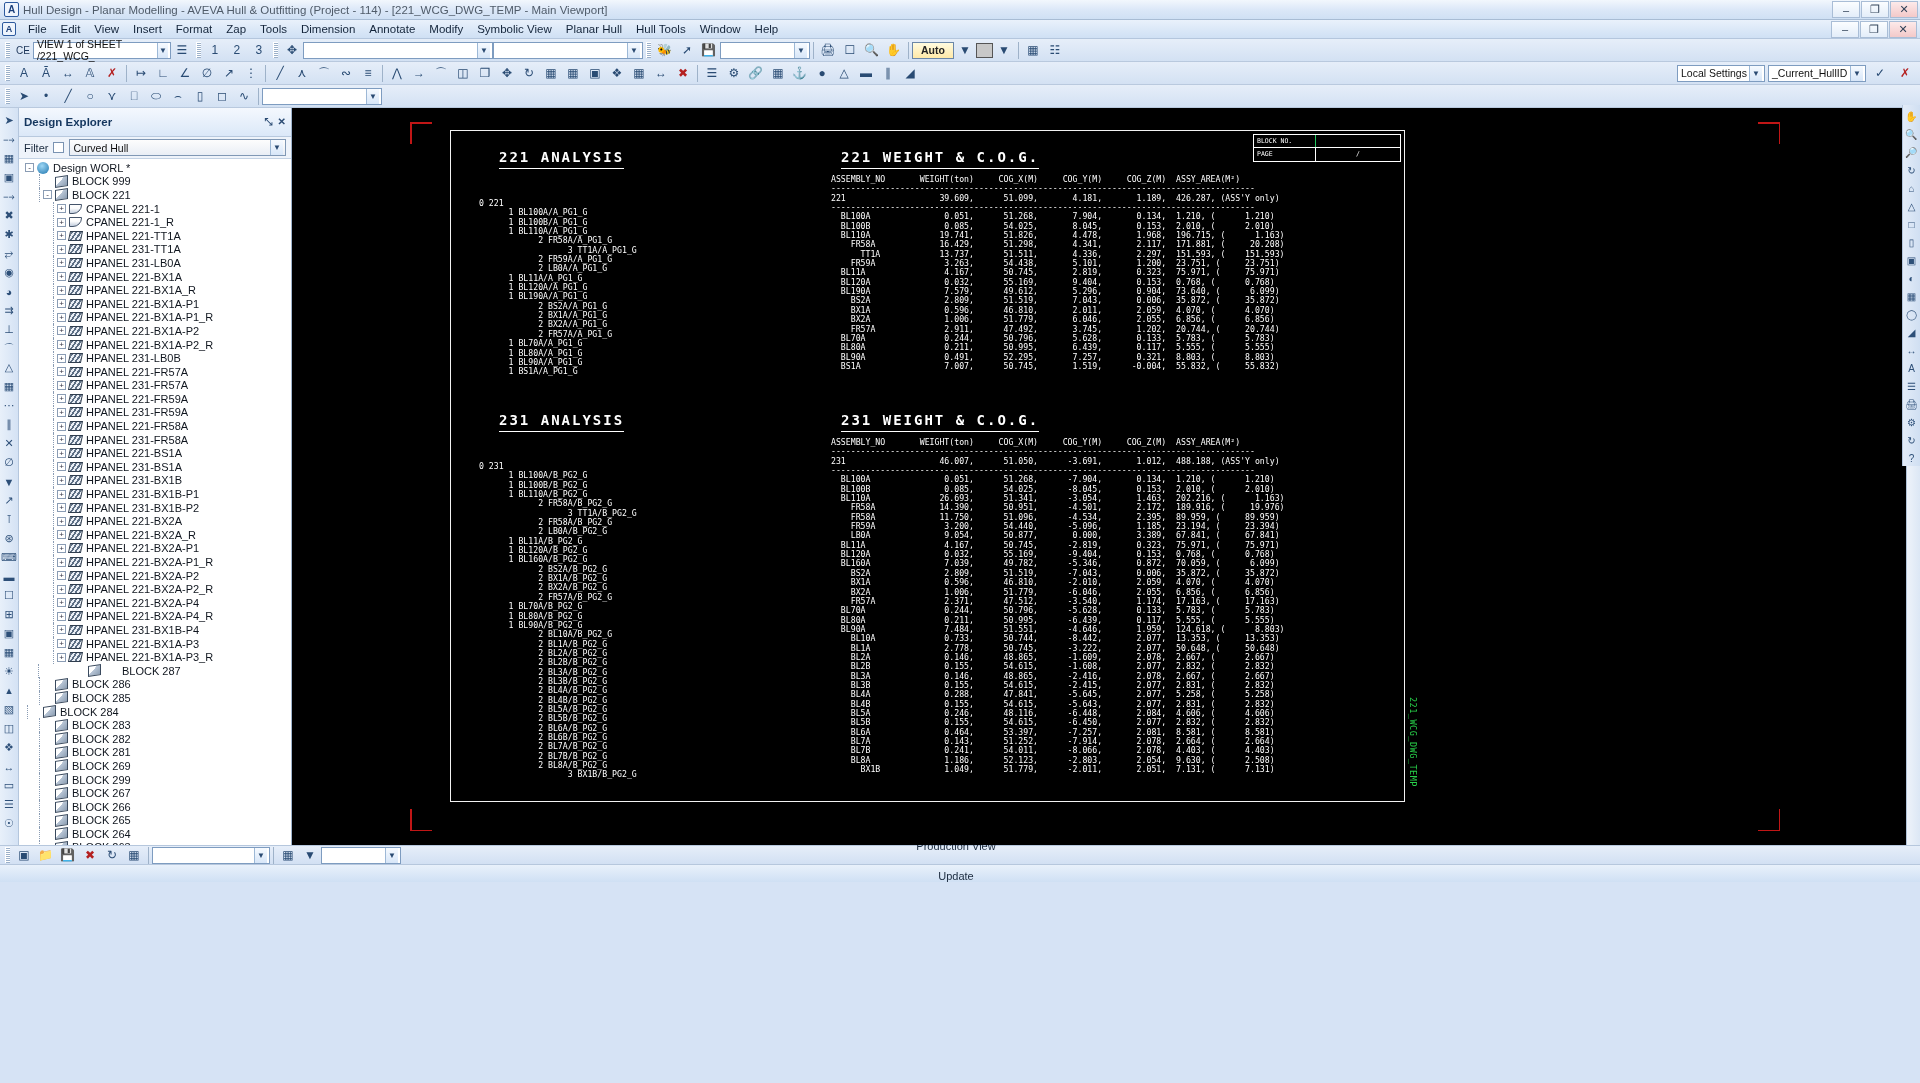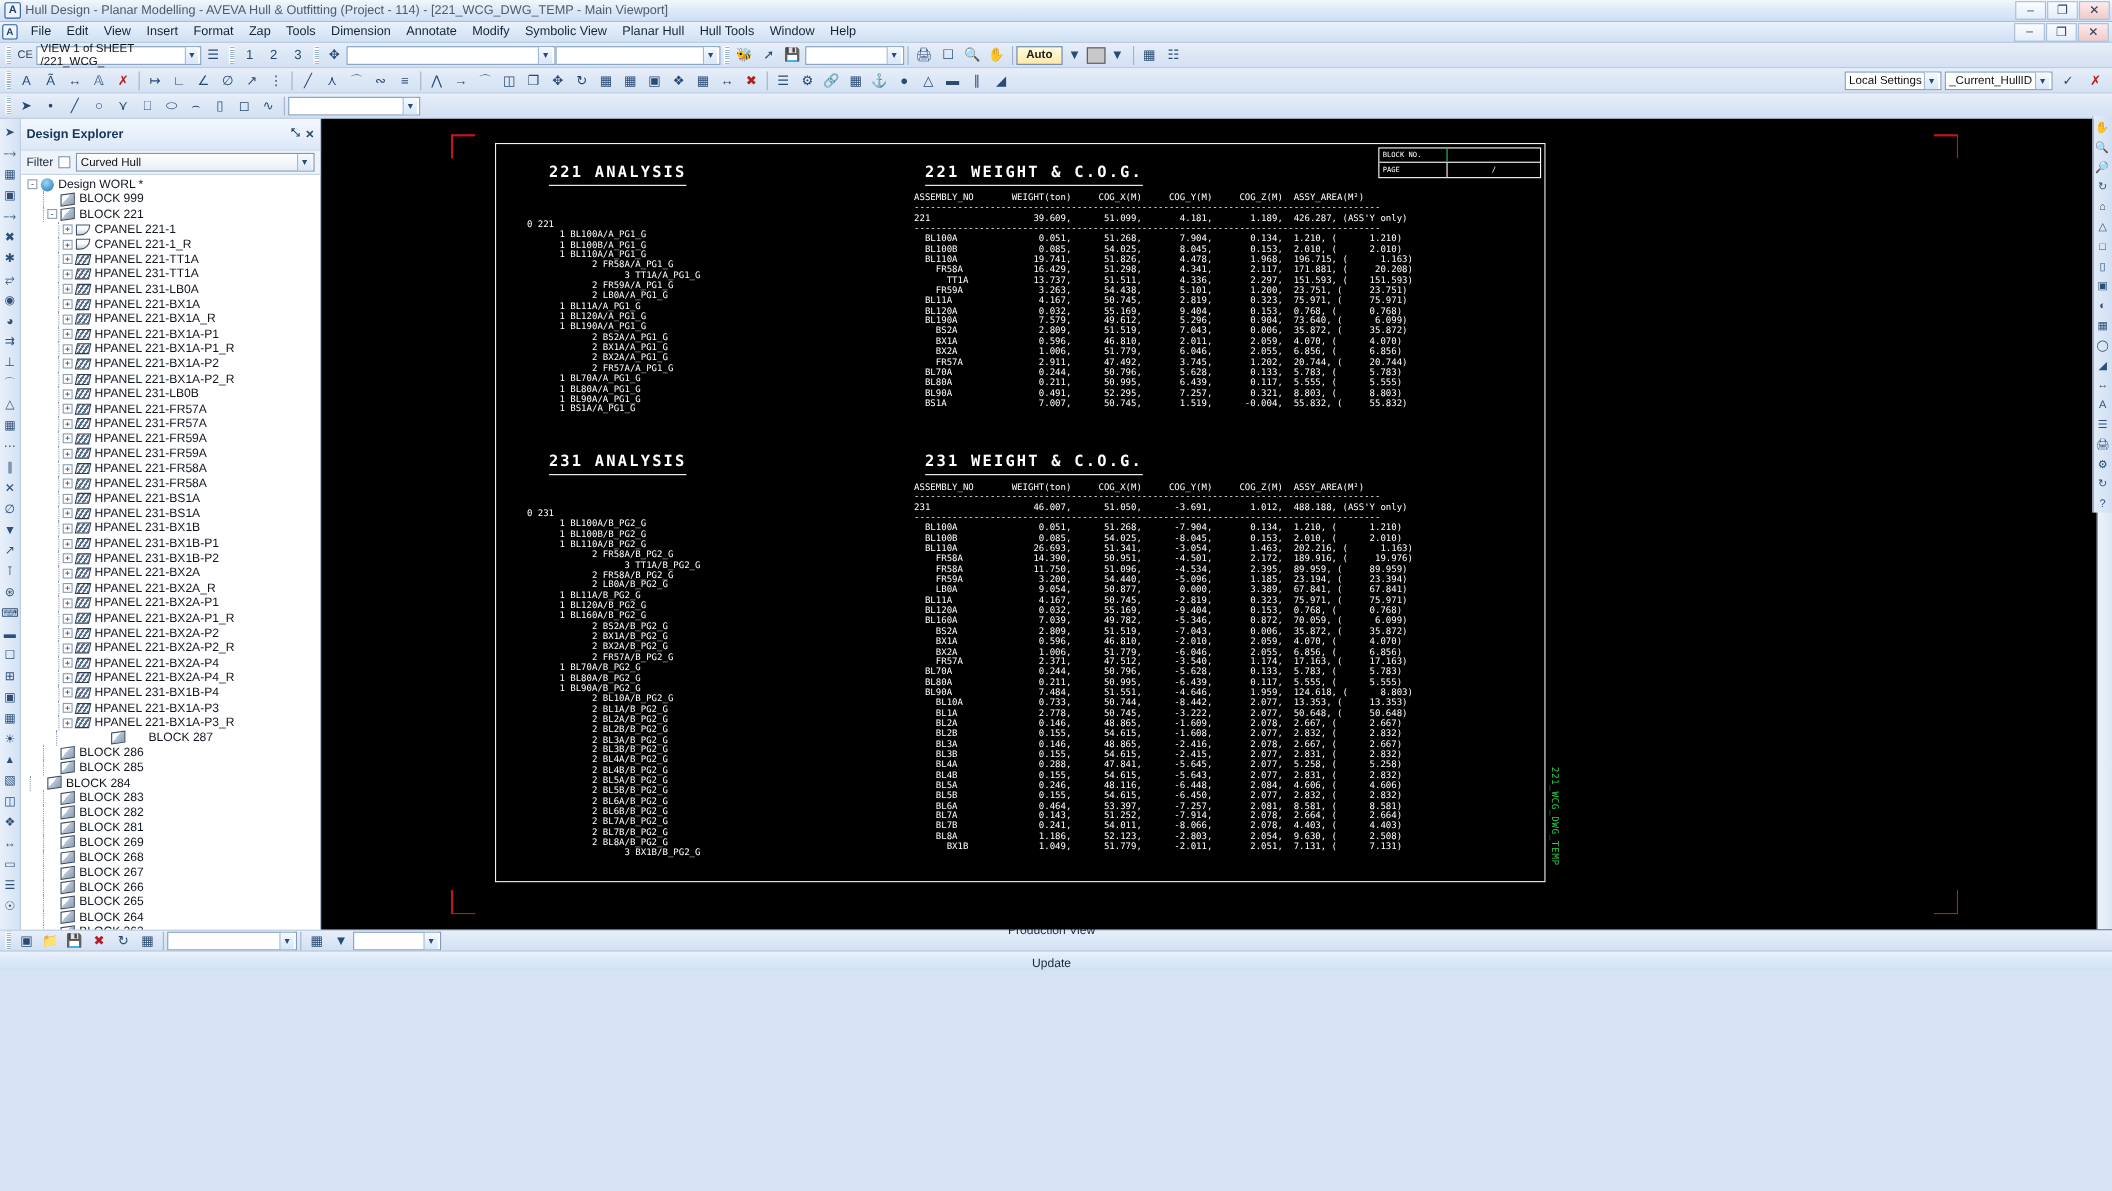--- a/index.html
+++ b/index.html
@@ -213,21 +213,21 @@
       <div>–</div>
       <div>❐</div>
       <div class="close">✕</div>
     </div>
   </div>
 </div>
 
 <div class="tbrow">
   <div class="grip"></div>
   <span style="font-size:10px;color:#1b3458;margin:0 3px">CE</span>
-  <div class="combo" style="width:150px">
+  <div class="combo" style="width:138px">
     <span>VIEW 1 of SHEET /221_WCG_</span>
     <span class="arrow">▼</span>
   </div>
   <div class="tb-ico">☰</div>
   <div class="grip"></div>
   <div class="tb-ico">1</div>
   <div class="tb-ico">2</div>
   <div class="tb-ico">3</div>
   <div class="grip"></div>
   <div class="tb-ico">✥</div>
@@ -613,21 +613,21 @@
           <span class="exp">+</span>
           <span class="ic hpanel"></span>
           <span>HPANEL 221-BX1A-P3</span>
         </div>
         <div class="node" style="padding-left: 34px;">
           <span class="dots"></span>
           <span class="exp">+</span>
           <span class="ic hpanel"></span>
           <span>HPANEL 221-BX1A-P3_R</span>
         </div>
-        <div class="node" style="padding-left: 32px; gap: 17px;">
+        <div class="node" style="padding-left: 19px; gap: 17px;">
           <span class="dots"></span>
           <span class="exp none"></span>
           <span class="ic block"></span>
           <span>BLOCK 287</span>
         </div>
         <div class="node" style="padding-left: 20px;">
           <span class="dots"></span>
           <span class="exp none"></span>
           <span class="ic block"></span>
           <span>BLOCK 286</span>
@@ -665,21 +665,21 @@
         <div class="node" style="padding-left: 20px;">
           <span class="dots"></span>
           <span class="exp none"></span>
           <span class="ic block"></span>
           <span>BLOCK 269</span>
         </div>
         <div class="node" style="padding-left: 20px;">
           <span class="dots"></span>
           <span class="exp none"></span>
           <span class="ic block"></span>
-          <span>BLOCK 268</span>
+          <span>BLOCK 299</span>
         </div>
         <div class="node" style="padding-left: 20px;">
           <span class="dots"></span>
           <span class="exp none"></span>
           <span class="ic block"></span>
           <span>BLOCK 267</span>
         </div>
         <div class="node" style="padding-left: 20px;">
           <span class="dots"></span>
           <span class="exp none"></span>

